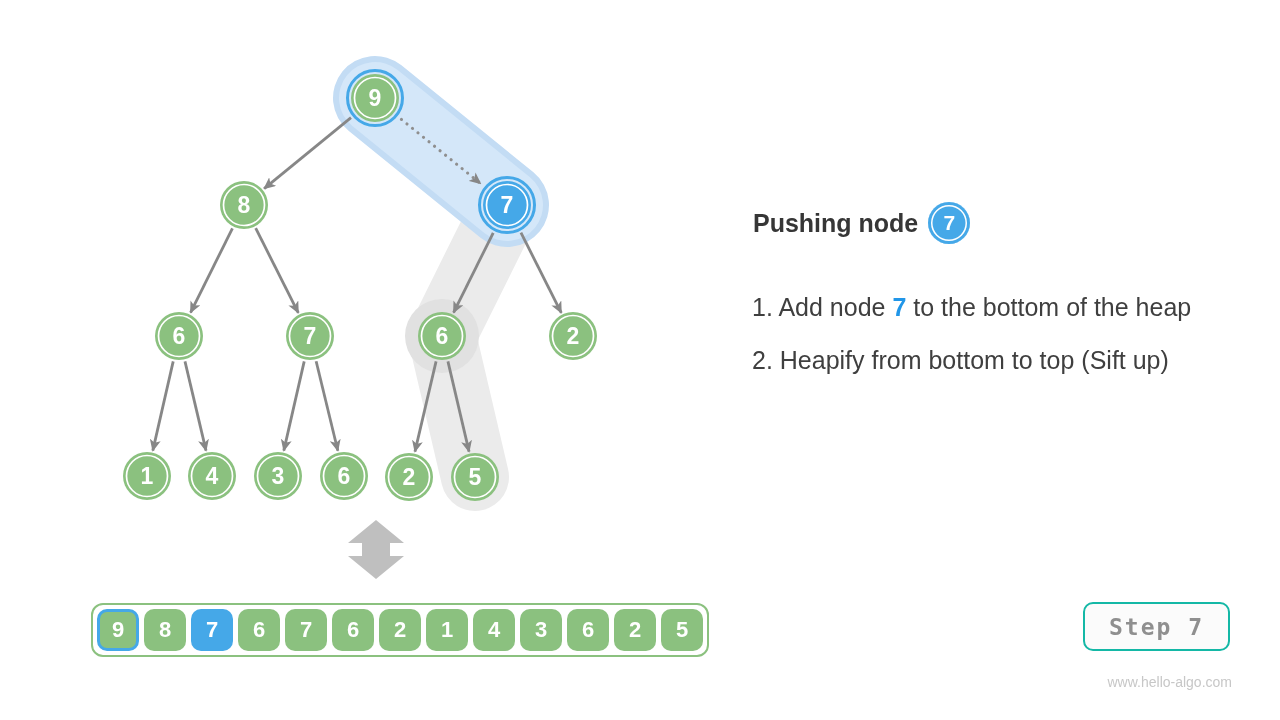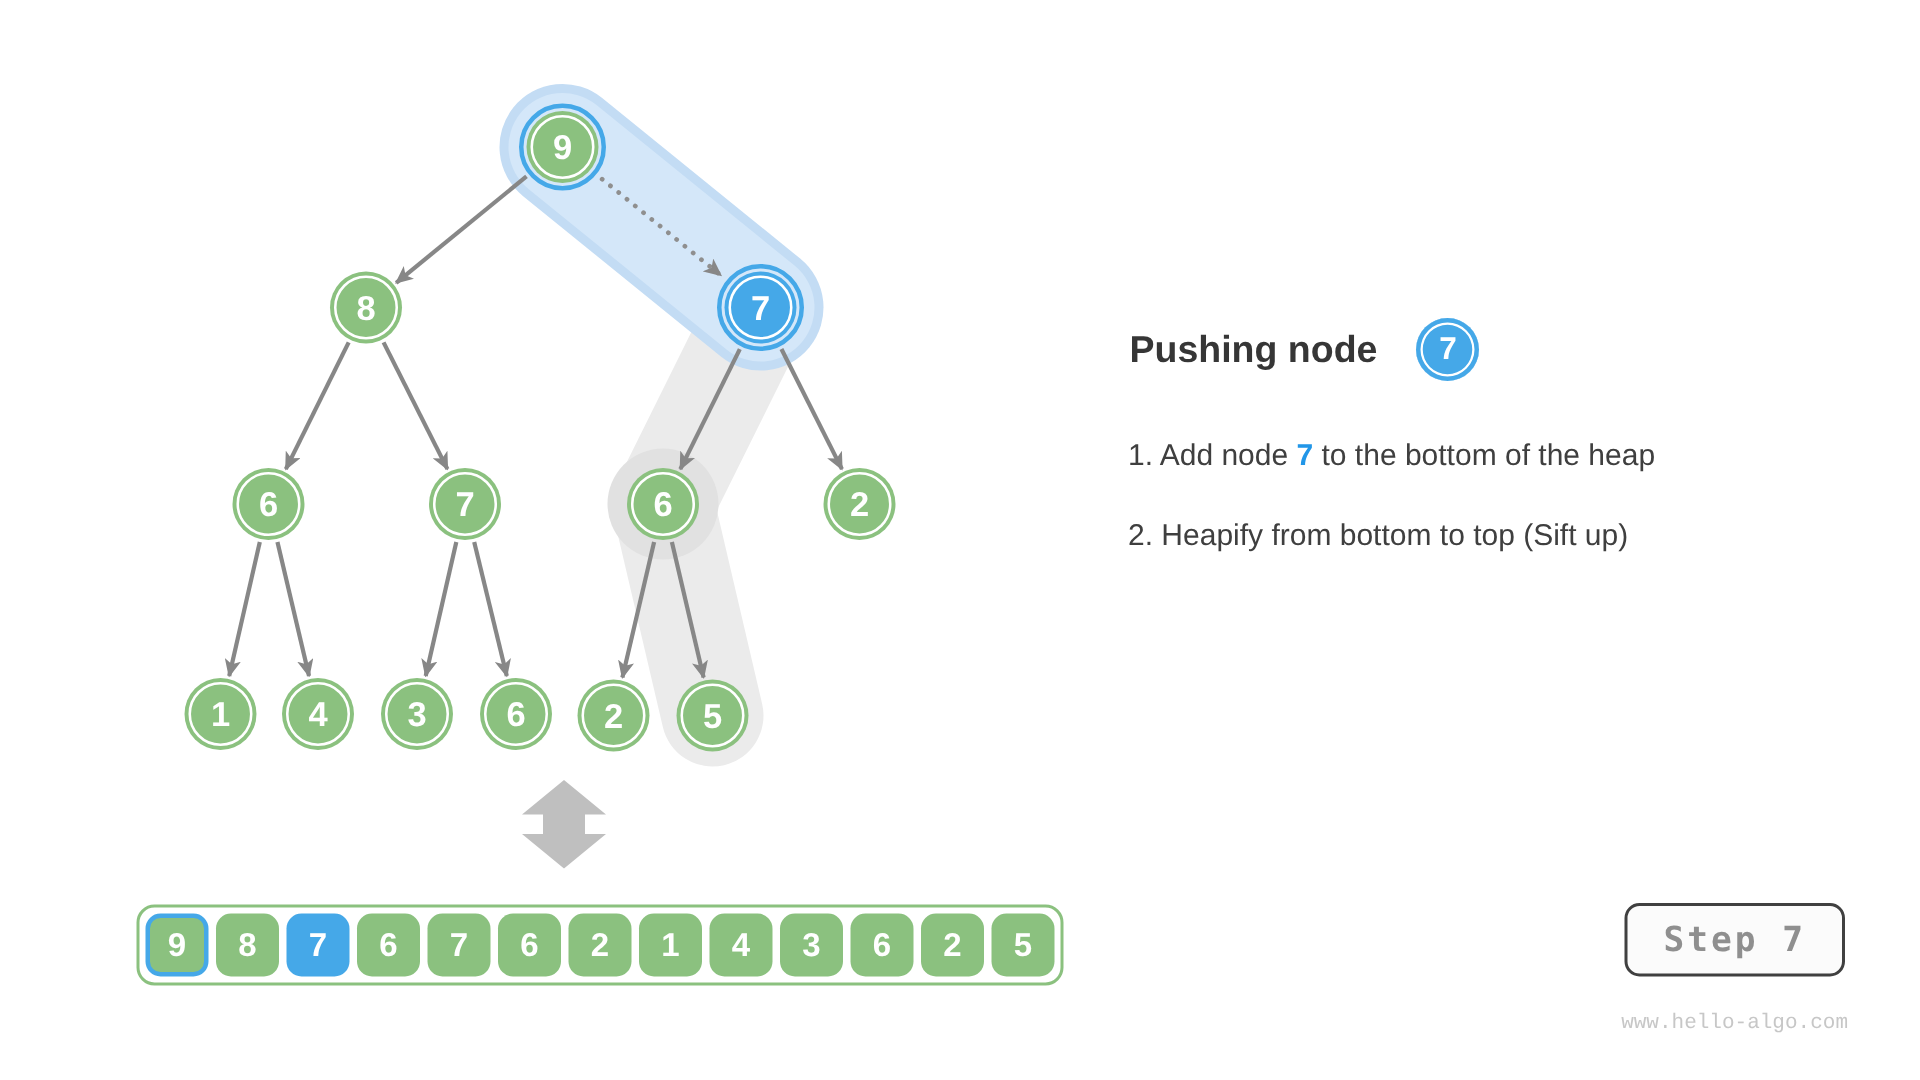--- a/index.html
+++ b/index.html
@@ -22,58 +22,58 @@
     width:42px;height:42px;border-radius:10px;background:var(--green);
     color:#fff;font-size:22px;font-weight:bold;
     display:flex;align-items:center;justify-content:center;
     box-sizing:border-box;
   }
   .cell-blue-border{border:3px solid var(--blue);}
   .cell-blue-fill{background:var(--blue);}
 
   
   .title-row{
-    position:absolute;left:753px;top:211px;height:44px;
-    display:flex;align-items:center;gap:26px;
+    position:absolute;left:753px;top:201px;height:44px;
+    display:flex;align-items:center;gap:10px;
     font-size:25px;font-weight:bold;color:var(--title-text);
     white-space:nowrap;
   }
   .title-node-badge{
     width:42px;height:42px;border-radius:50%;
     background:var(--blue);
     box-shadow:inset 0 0 0 3px var(--blue), inset 0 0 0 4.5px #ffffff;
     display:flex;align-items:center;justify-content:center;
     color:#fff;font-size:21px;font-weight:bold;flex:0 0 auto;
   }
   .instruction{
     position:absolute;left:752px;
-    font-size:20px;color:var(--body-text);white-space:nowrap;
+    font-size:25px;color:var(--body-text);white-space:nowrap;
   }
   .instruction-1{top:293px;}
   .instruction-2{top:346px;}
   .hl-blue{color:var(--accent-blue);font-weight:bold;}
   .hl-green{color:var(--accent-green);font-weight:bold;}
   .note-box{
     position:absolute;left:752px;top:392px;
     background:var(--note-bg);border-radius:10px;
     padding:10px 18px;font-size:21px;color:var(--body-text);
     white-space:nowrap;
   }
 
   
   .step-btn{
     position:absolute;left:1083px;top:602px;width:147px;height:49px;
-    box-sizing:border-box;border:2px solid #404040;border-radius:10px;
+    box-sizing:border-box;border:2px solid #14b8a6;border-radius:10px;
     background:#fbfbfb;display:flex;align-items:center;justify-content:center;
     font-family:"DejaVu Sans Mono", monospace;font-weight:bold;
     font-size:23px;letter-spacing:2px;color:#8f8f8f;
   }
   .watermark{
     position:absolute;right:48px;top:674px;
-    font-family:Liberation Mono, monospace;
+    font-family:Liberation Sans, sans-serif;
     font-size:14px;color:#c7c7c7;white-space:nowrap;
   }
 </style>
 </head>
 <body>
 
 <div class="canvas">
 
   <svg id="tree-svg" width="760" height="600" viewBox="0 0 760 600">
     <defs>

